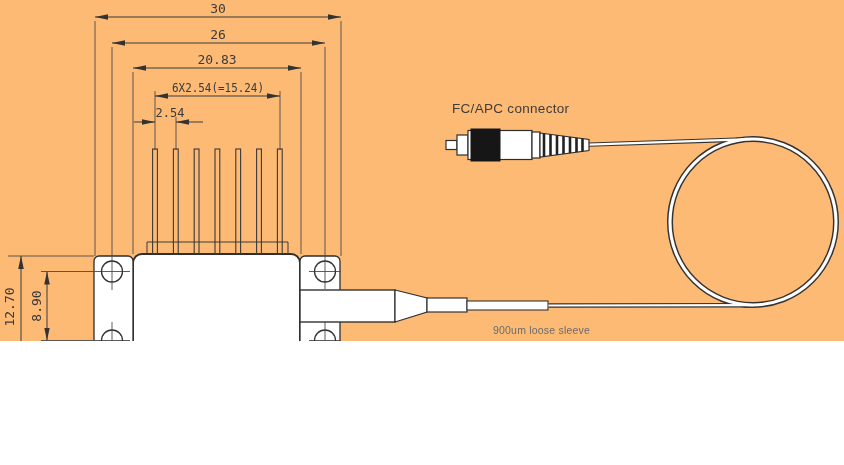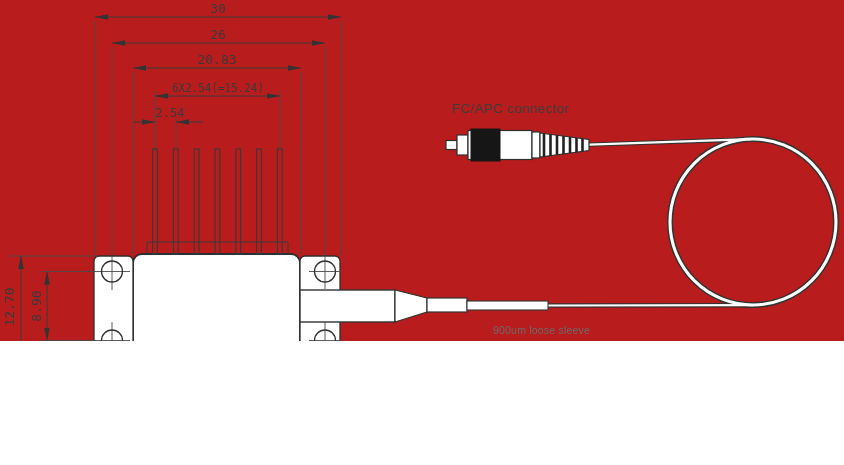--- a/index.html
+++ b/index.html
@@ -1,17 +1,17 @@
 <!DOCTYPE html>
 <html><head>
 <meta charset="utf-8">
 <style>
   html,body{margin:0;padding:0;background:#ffffff;}
   .canvas{
-    width:844px;height:341px;position:relative;background:#b91c1c;overflow:hidden;
+    width:844px;height:341px;position:relative;background:#fdba74;overflow:hidden;
     font-family:"DejaVu Sans Mono", monospace;
   }
   svg{display:block;}
   .dimline{stroke:#3a3a3a;stroke-width:1;fill:none;}
   .extline{stroke:#4a4a4a;stroke-width:0.9;fill:none;}
   .dimtext{font-family:"DejaVu Sans Mono",monospace;font-size:13px;fill:#3a3a3a;text-anchor:middle;}
   .dimtext-sm{font-family:"DejaVu Sans Mono",monospace;font-size:12px;fill:#3a3a3a;text-anchor:middle;}
   .outline{stroke:#2e2e2e;fill:#ffffff;}
   .thin{stroke:#3a3a3a;stroke-width:1;fill:none;}
   .label-dark{font-family:"Liberation Sans","DejaVu Sans",sans-serif;font-size:13.5px;fill:#3d3d3d;letter-spacing:.3px;}

